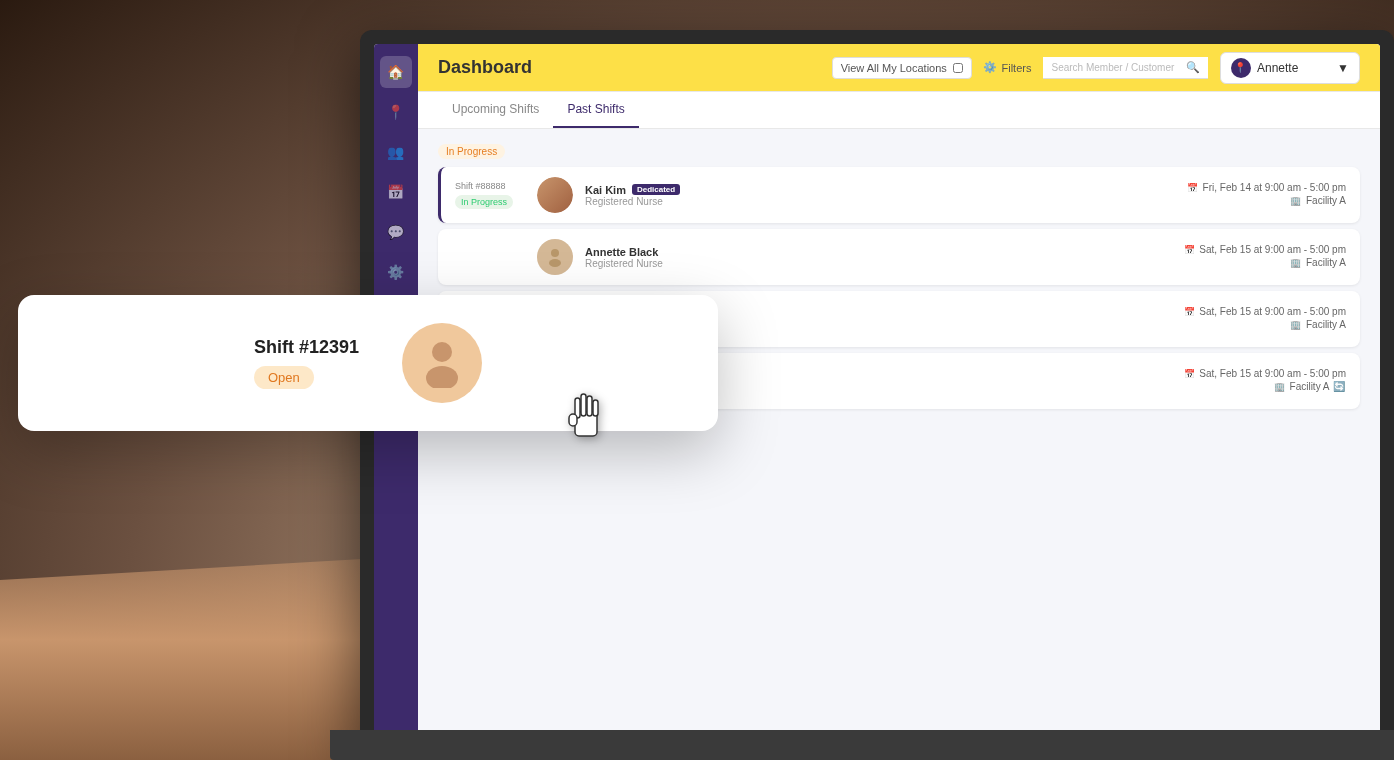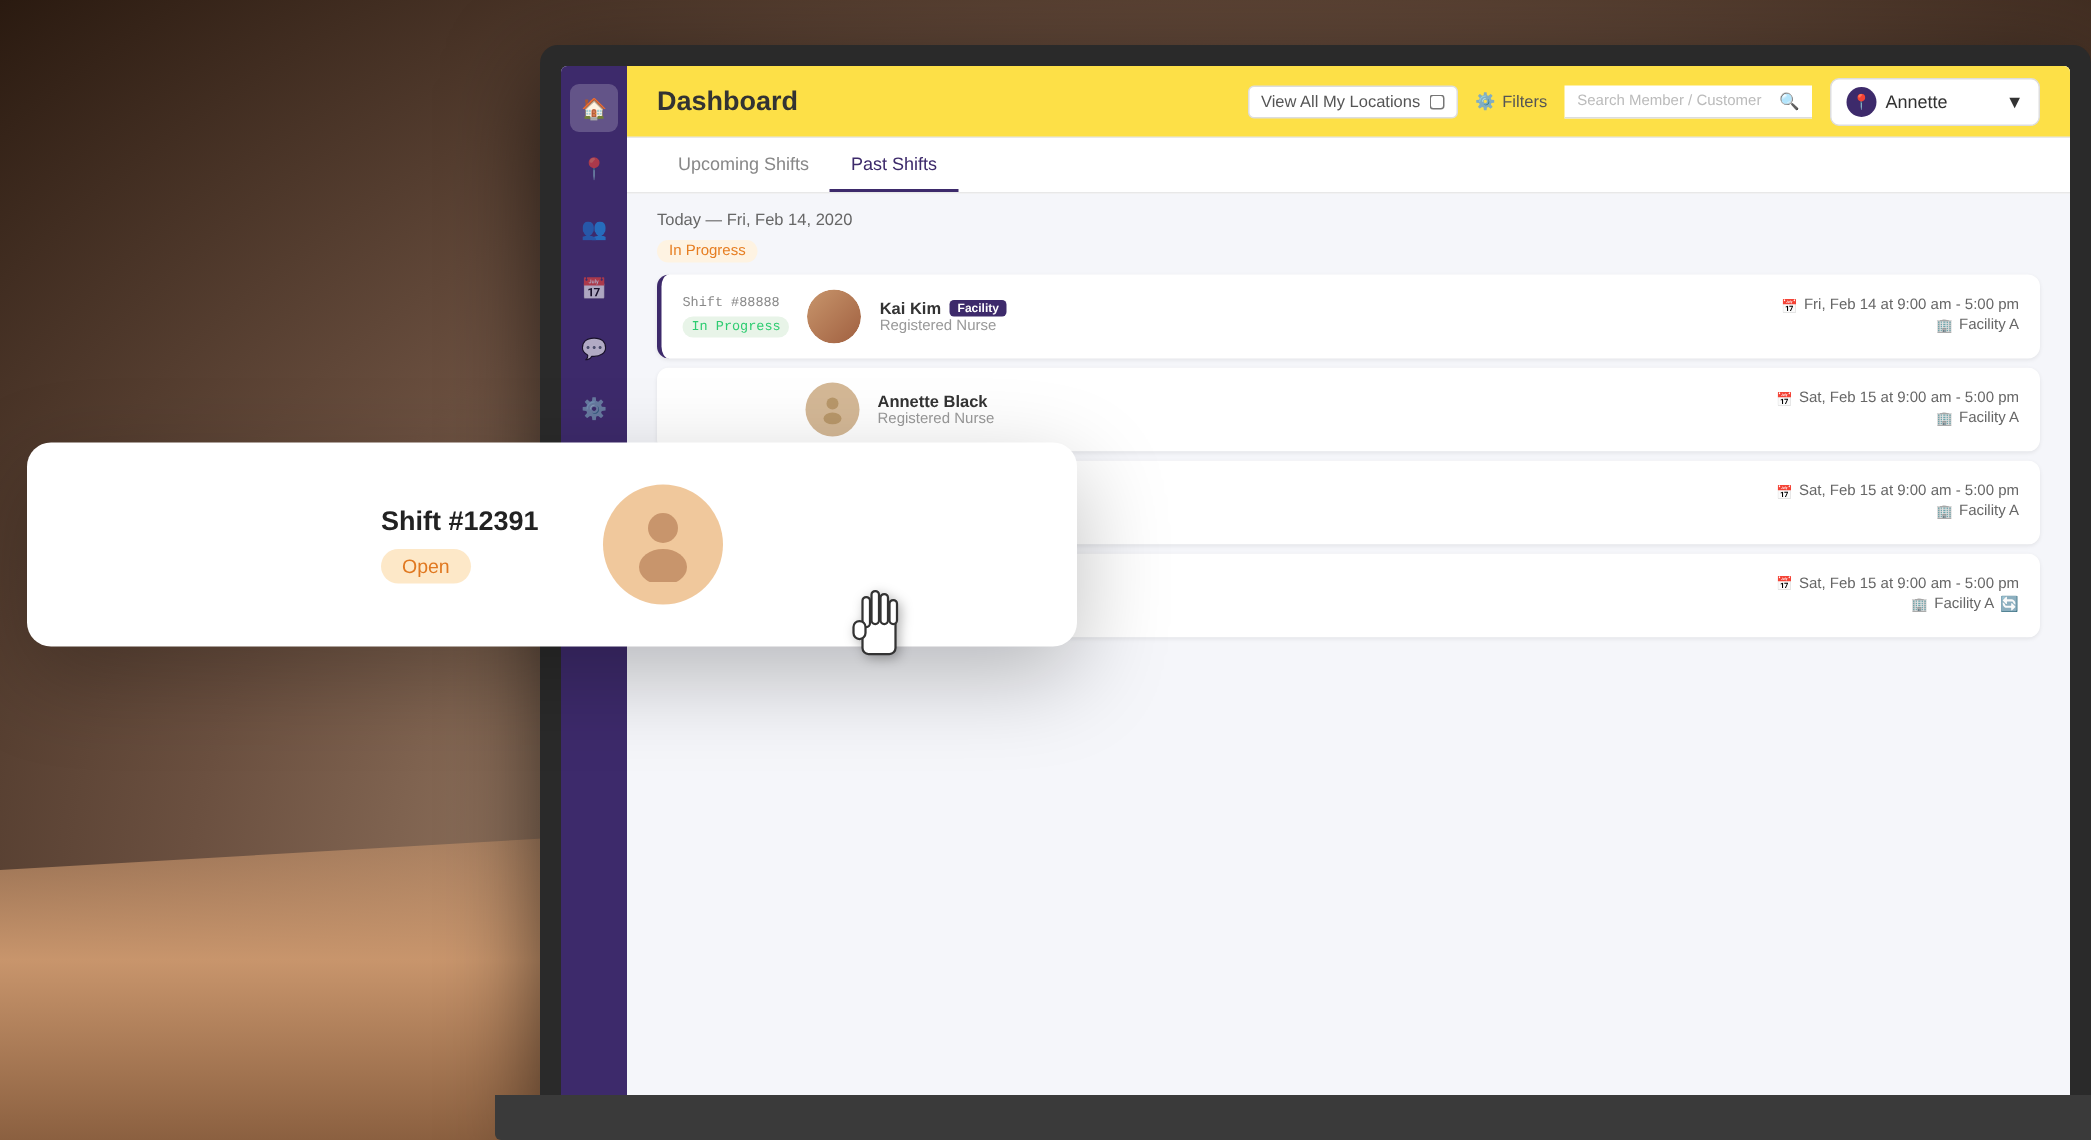--- a/index.html
+++ b/index.html
@@ -223,21 +223,20 @@
       box-shadow: 0 1px 3px rgba(0,0,0,0.08);
       border-left: 3px solid transparent;
     }
 
     .shift-row.highlighted {
       border-left-color: #3d2a6b;
     }
 
     .shift-badge {
       min-width: 70px;
-      font-family: Liberation Mono, monospace;
     }
 
     .shift-number {
       font-size: 9px;
       color: #888;
     }
 
     .shift-status-badge {
       font-size: 9px;
       border-radius: 10px;
@@ -473,36 +472,35 @@
       <div class="tabs-bar">
         <div class="tab">
           <span>Upcoming Shifts</span>
         </div>
         <div class="tab active">
           <span>Past Shifts</span>
         </div>
       </div>
 
       <div class="content-area">
-        <div class="date-label">Today — Fri, Feb 14, 2020</div>
         <div class="status-in-progress">In Progress</div>
 
         
         <div class="shift-row highlighted">
           <div class="shift-badge">
             <div class="shift-number">Shift #88888</div>
             <span class="shift-status-badge badge-in-progress">In Progress</span>
           </div>
           <div class="avatar">
             <div class="avatar-photo"></div>
           </div>
           <div class="nurse-info">
             <div class="nurse-name">
               <span>Kai Kim</span>
-              <span class="dedicated-badge">Facility</span>
+              <span class="dedicated-badge">Dedicated</span>
             </div>
             <div class="nurse-role">Registered Nurse</div>
           </div>
           <div class="shift-details">
             <div class="shift-detail-line">
               <span class="detail-icon">📅</span>
               <span>Fri, Feb 14  at  9:00 am - 5:00 pm</span>
             </div>
             <div class="shift-detail-line">
               <span class="detail-icon">🏢</span>

